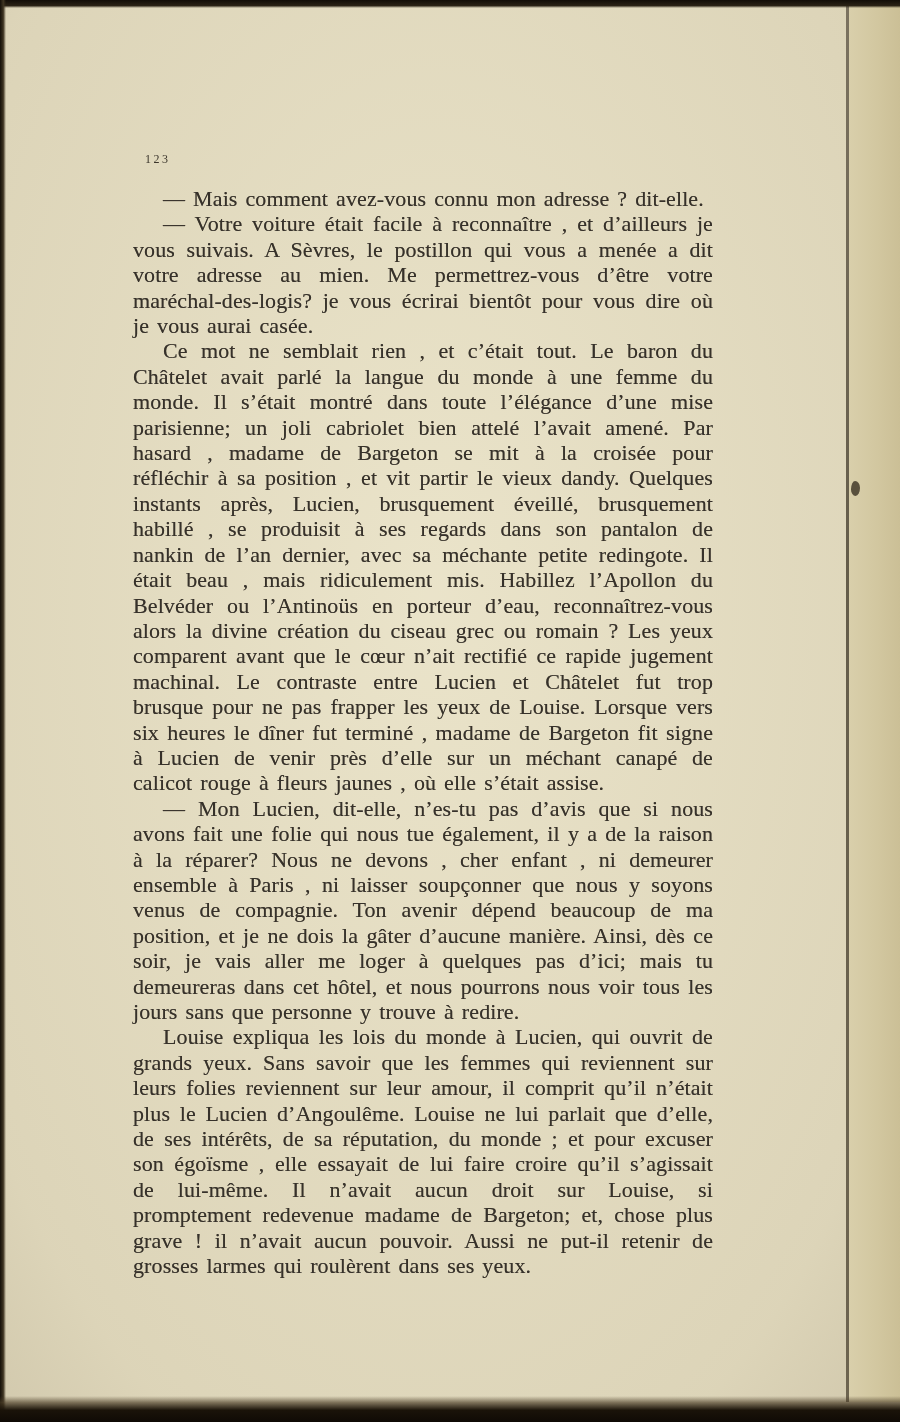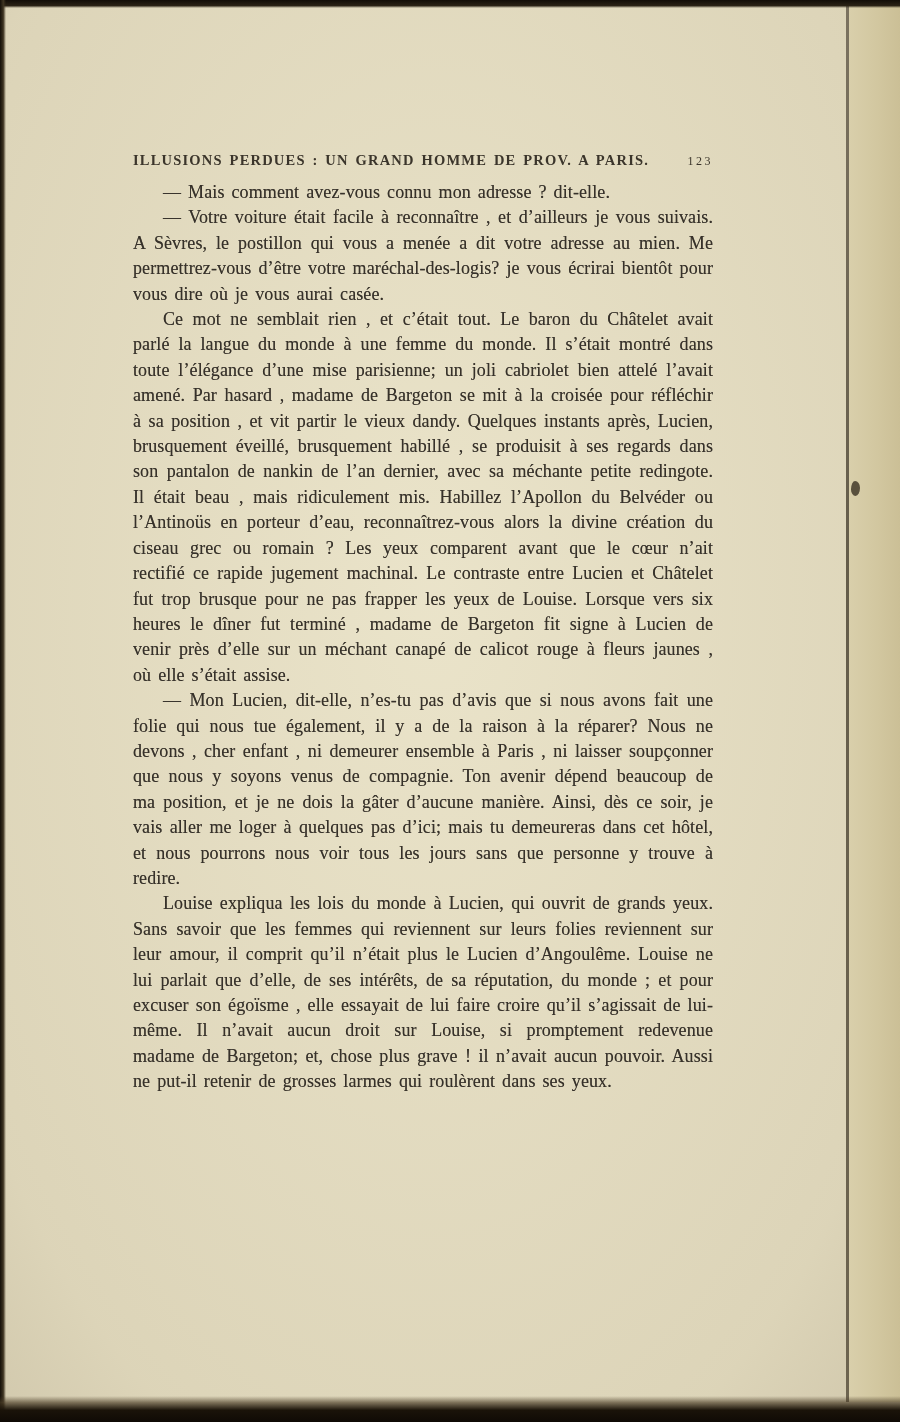--- a/index.html
+++ b/index.html
@@ -85,43 +85,42 @@
     color: #3b352b;
     white-space: nowrap;
   }
   .page-number {
     font-weight: normal;
     font-size: 12px;
     letter-spacing: 2.5px;
     margin-left: 12px;
   }
   .body-text {
-    margin-top: 11px;
-    font-size: 18px;
+    margin-top: 19px;
+    font-size: 22px;
     line-height: 25.4px;
     text-align: justify;
     word-spacing: 2.4px;
     letter-spacing: 0.1px;
     text-shadow: 0 0 0.4px rgba(52,46,36,0.55);
   }
   .body-text p {
     margin: 0;
     text-indent: 30px;
   }
 </style>
 </head>
 <body>
 
 <div>
 
   <div class="vignette"></div>
 
   <div class="text-block">
     <header class="running-head">
-      <span class="head-title">ILLUSIONS PERDUES : UN GRAND HOMME DE PROV. A PARIS.</span>
       <span class="page-number">123</span>
     </header>
 
     <div class="body-text">
       <p>— Mais comment avez-vous connu mon adresse ? dit-elle.</p>
       <p>— Votre voiture était facile à reconnaître , et d’ailleurs je vous suivais. A Sèvres, le postillon qui vous a menée a dit votre adresse au mien. Me permettrez-vous d’être votre maréchal-des-logis? je vous écrirai bientôt pour vous dire où je vous aurai casée.</p>
       <p>Ce mot ne semblait rien , et c’était tout. Le baron du Châtelet avait parlé la langue du monde à une femme du monde. Il s’était montré dans toute l’élégance d’une mise parisienne; un joli cabriolet bien attelé l’avait amené. Par hasard , madame de Bargeton se mit à la croisée pour réfléchir à sa position , et vit partir le vieux dandy. Quelques instants après, Lucien, brusquement éveillé, brusquement habillé , se produisit à ses regards dans son pantalon de nankin de l’an dernier, avec sa méchante petite redingote. Il était beau , mais ridiculement mis. Habillez l’Apollon du Belvéder ou l’Antinoüs en porteur d’eau, reconnaîtrez-vous alors la divine création du ciseau grec ou romain ? Les yeux comparent avant que le cœur n’ait rectifié ce rapide jugement machinal. Le contraste entre Lucien et Châtelet fut trop brusque pour ne pas frapper les yeux de Louise. Lorsque vers six heures le dîner fut terminé , madame de Bargeton fit signe à Lucien de venir près d’elle sur un méchant canapé de calicot rouge à fleurs jaunes , où elle s’était assise.</p>
       <p>— Mon Lucien, dit-elle, n’es-tu pas d’avis que si nous avons fait une folie qui nous tue également, il y a de la raison à la réparer? Nous ne devons , cher enfant , ni demeurer ensemble à Paris , ni laisser soupçonner que nous y soyons venus de compagnie. Ton avenir dépend beaucoup de ma position, et je ne dois la gâter d’aucune manière. Ainsi, dès ce soir, je vais aller me loger à quelques pas d’ici; mais tu demeureras dans cet hôtel, et nous pourrons nous voir tous les jours sans que personne y trouve à redire.</p>
       <p>Louise expliqua les lois du monde à Lucien, qui ouvrit de grands yeux. Sans savoir que les femmes qui reviennent sur leurs folies reviennent sur leur amour, il comprit qu’il n’était plus le Lucien d’Angoulême. Louise ne lui parlait que d’elle, de ses intérêts, de sa réputation, du monde ; et pour excuser son égoïsme , elle essayait de lui faire croire qu’il s’agissait de lui-même. Il n’avait aucun droit sur Louise, si promptement redevenue madame de Bargeton; et, chose plus grave ! il n’avait aucun pouvoir. Aussi ne put-il retenir de grosses larmes qui roulèrent dans ses yeux.</p>
     </div>

